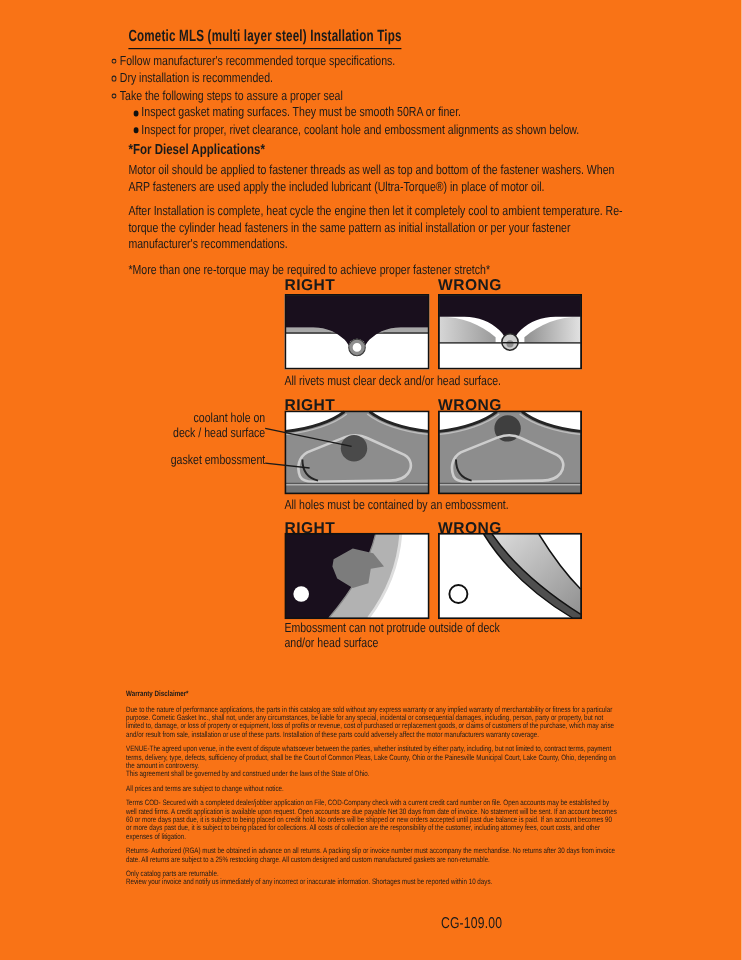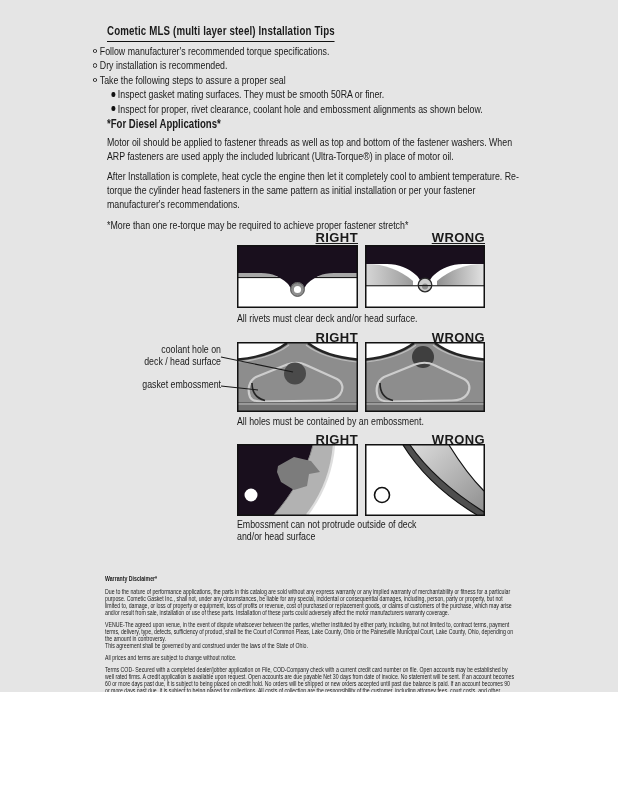--- a/index.html
+++ b/index.html
@@ -1,18 +1,18 @@
 <!DOCTYPE html>
 <html><head>
 <meta charset="utf-8">
 <style>
   * { margin:0; padding:0; box-sizing:border-box; }
   html,body { background:#ffffff; }
   .page {
-    position:relative; width:618px; height:692px; background:#e5e5e5;
+    position:relative; width:618px; height:800px; background:#f97316;
     font-family:"Liberation Sans","DejaVu Sans",sans-serif; color:#1a1a1a; overflow:hidden;
   }
   .abs { position:absolute; }
   .cx  { transform:scaleX(0.8);  transform-origin:top left; }
   .cx72{ transform:scaleX(0.72); transform-origin:top left; }
   .cxr { transform:scaleX(0.8);  transform-origin:top right; }
   .cxc { transform:scaleX(0.78); transform-origin:top center; }
 
   .title { font-size:13.5px; font-weight:bold; letter-spacing:0.2px;
            border-bottom:1.6px solid #111; padding-bottom:2.5px;
@@ -21,21 +21,21 @@
   .bullets .row { display:flex; line-height:14.4px; font-size:11px; }
   .marker-open { flex:0 0 auto; width:4.5px; height:4.5px; border:1.1px solid #222;
                  border-radius:50%; margin:4.8px 4px 0 0; }
   .marker-fill { flex:0 0 auto; width:4.5px; height:4.5px; background:#111;
                  border-radius:50%; margin:4.8px 3.5px 0 0; }
   .sub { margin-left:23px; }
 
   .h2   { font-size:12px; font-weight:bold; }
   .para { font-size:11px; line-height:14.2px; }
 
-  .dlabel  { font-size:13px; font-weight:bold; letter-spacing:0.4px; text-align:right;text-decoration:underline; }
+  .dlabel  { font-size:13px; font-weight:bold; letter-spacing:0.4px; text-align:left; }
   .caption { font-size:11px; line-height:11.8px; }
   .leftlabel { font-size:11px; line-height:11.5px; text-align:right; }
 
   .panel { position:absolute; }
   .panel svg { display:block; width:100%; height:100%; }
 
   .finetext { font-size:6.5px; line-height:7.15px; }
   .fine-h { font-weight:bold; margin-bottom:5.5px; }
   .fine-p { margin-bottom:4.6px; }
 

